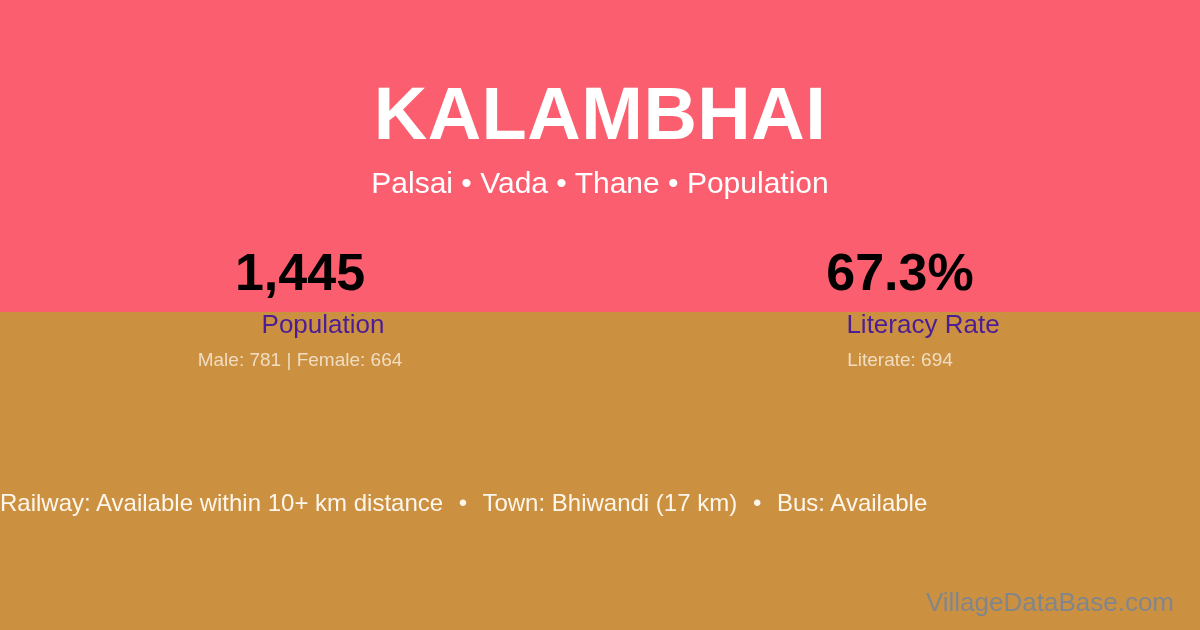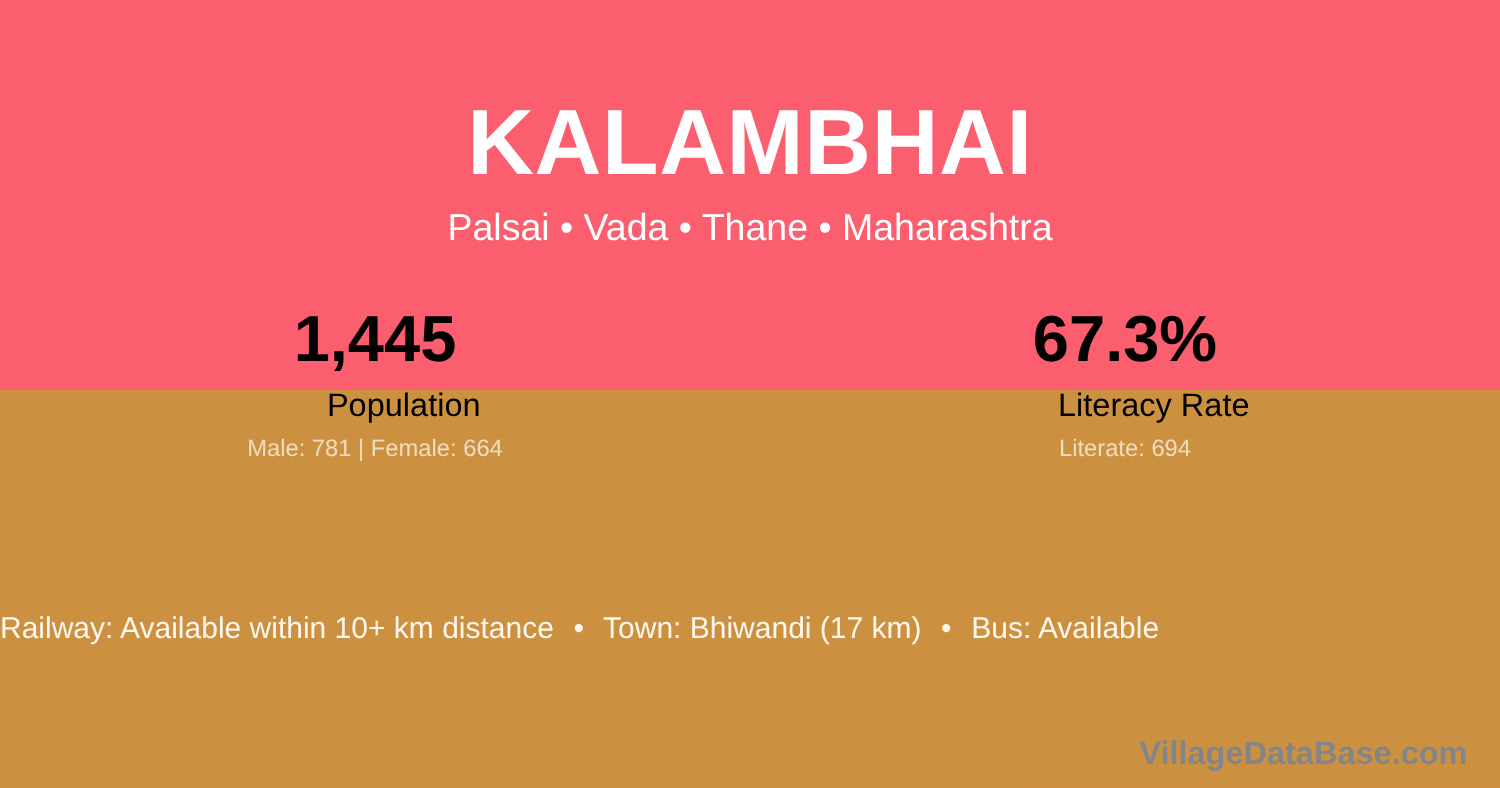--- a/index.html
+++ b/index.html
@@ -99,21 +99,21 @@
     font-weight: bold;
     color: #000000;
     line-height: 1.15;
     white-space: nowrap;
   }
 
   .stat-label {
     margin-top: 6px;
     font-size: 26px;
     font-weight: normal;
-    color: #000000;
+    color: #4c1d95;
     line-height: 1.2;
     white-space: nowrap;
     padding-left: 46px;
   }
 
   .stat-sub {
     margin-top: 9px;
     font-size: 19px;
     font-weight: normal;
     color: #f0dcc0;
@@ -139,39 +139,39 @@
     padding: 0 9px;
     color: #fdf6ec;
   }
 
   
   .brand {
     position: absolute;
     right: 26px;
     bottom: 12px;
     font-size: 26px;
-    font-weight: bold;
+    font-weight: normal;
     color: #82868a;
     line-height: 1.2;
     white-space: nowrap;
   }
 </style>
 </head>
 <body>
 
 <div class="card">
 
   <div class="band-top"></div>
   <div class="band-bottom"></div>
 
   <div class="content">
 
     <div class="header">
       <div class="village-title">KALAMBHAI</div>
-      <div class="village-location">Palsai • Vada • Thane • Maharashtra</div>
+      <div class="village-location">Palsai • Vada • Thane • Population</div>
     </div>
 
     <div class="stats">
 
       <div class="stat">
         <div class="stat-value">1,445</div>
         <div class="stat-label">Population</div>
         <div class="stat-sub">Male: 781 | Female: 664</div>
       </div>
 

